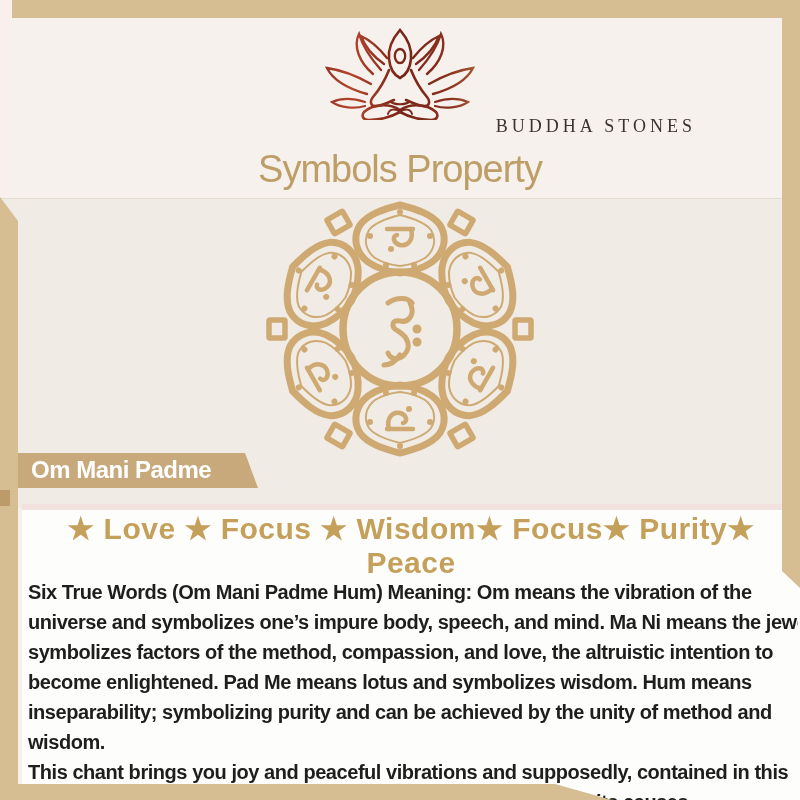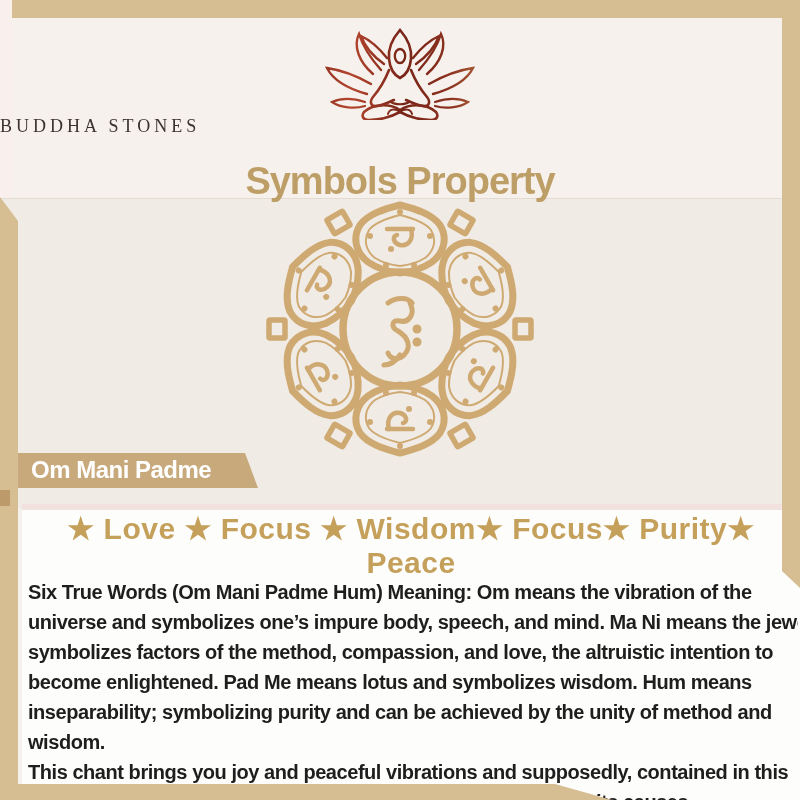--- a/index.html
+++ b/index.html
@@ -19,25 +19,25 @@
   .left-strip{left:0;top:197px;width:18px;height:603px;background:#d6bd92;
     clip-path:polygon(0 0,100% 4%,100% 100%,0 100%);}
   .left-fold{left:0;top:490px;width:10px;height:16px;background:#bd9a6a;}
   .panel-edge{left:22px;top:504px;width:778px;height:6px;background:#f1e1df;}
   .panel{left:22px;top:510px;width:778px;height:290px;background:#fdfdfb;}
   .bottom-band{left:0;top:784px;width:800px;height:16px;background:#d6bd92;
     clip-path:polygon(0 0,555px 0,612px 100%,0 100%);z-index:6;}
 
   
   .logo{left:317px;top:20px;width:170px;height:100px;}
-  .brand-name{left:0;top:116px;width:696px;text-align:left;
+  .brand-name{left:0;top:116px;width:696px;text-align:right;
     font-family:"Liberation Serif",serif;font-size:18px;letter-spacing:4px;
     color:#3b3333;}
-  .page-title{left:0;top:160px;width:800px;text-align:center;
-    font-weight:bold;font-size:38px;letter-spacing:-1px;color:#bd9e66;}
+  .page-title{left:0;top:148px;width:800px;text-align:center;
+    font-weight:normal;font-size:38px;letter-spacing:-1px;color:#bd9e66;}
 
   
   .mandala{left:258px;top:201px;width:284px;height:258px;}
 
   
   .banner{left:18px;top:453px;width:240px;height:35px;background:#c8a97c;
     clip-path:polygon(0 0,227px 0,240px 100%,0 100%);z-index:4;}
   .banner-label{display:block;padding-left:13px;line-height:34px;
     font-weight:bold;font-size:24px;color:#ffffff;letter-spacing:-0.5px;}
 

